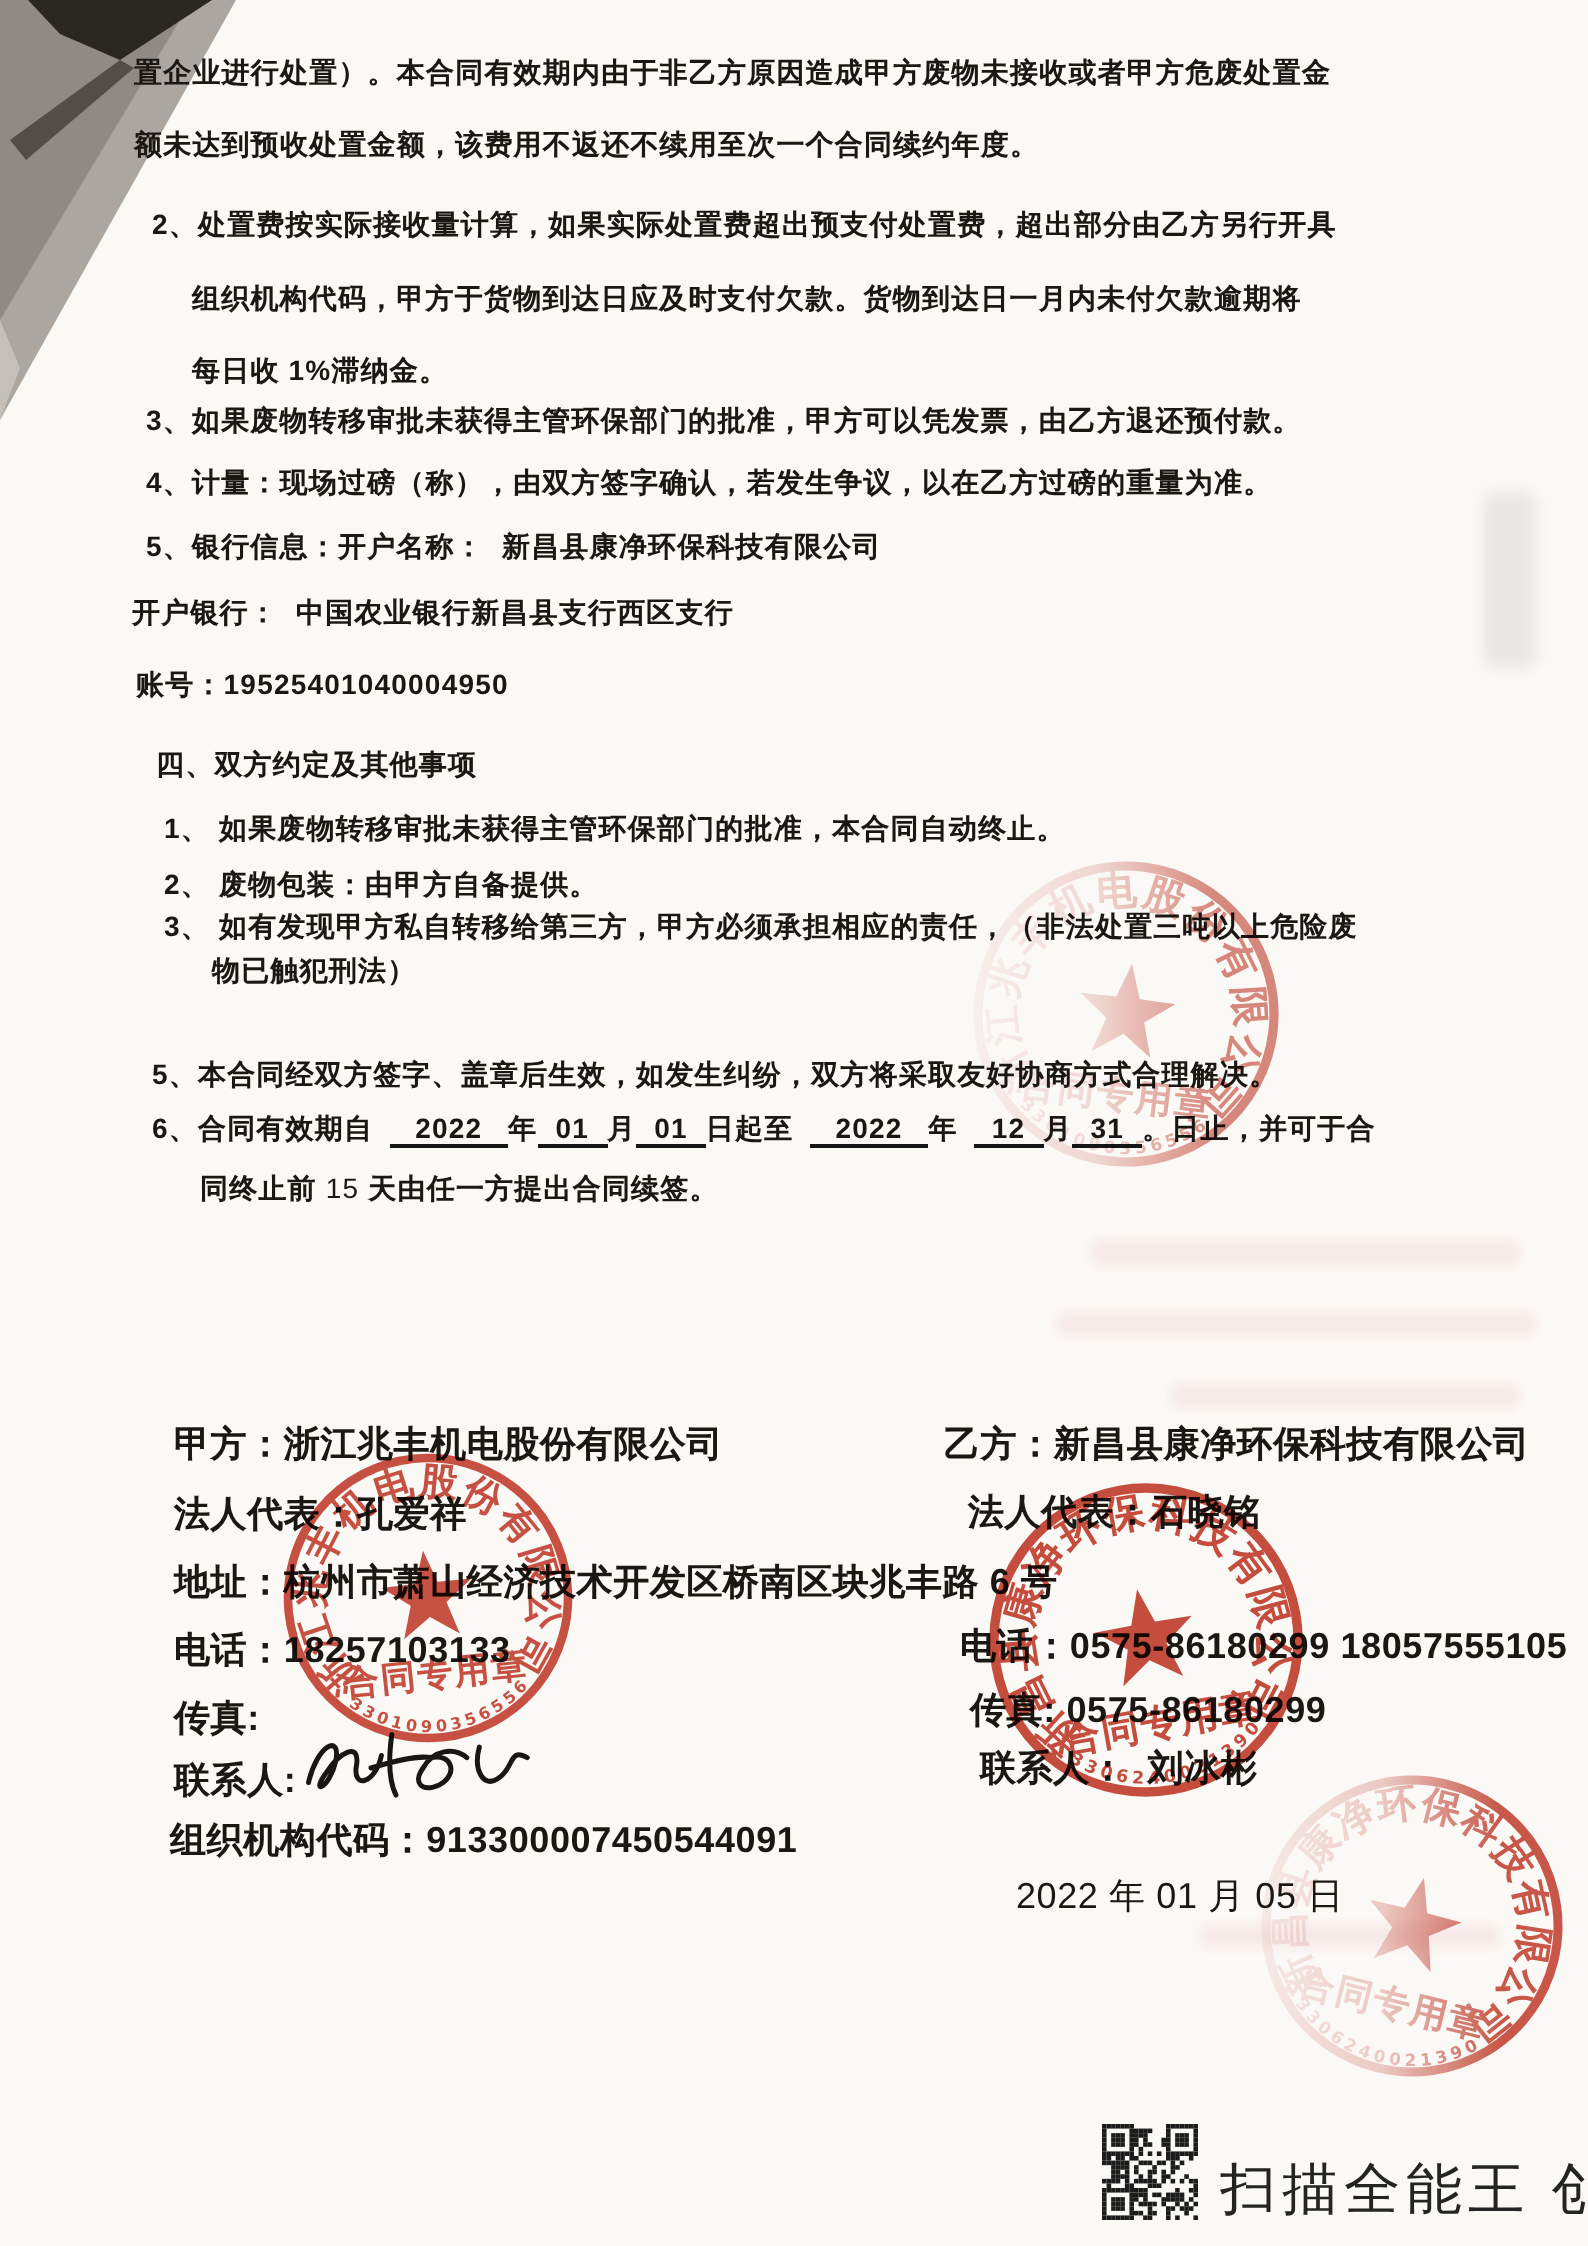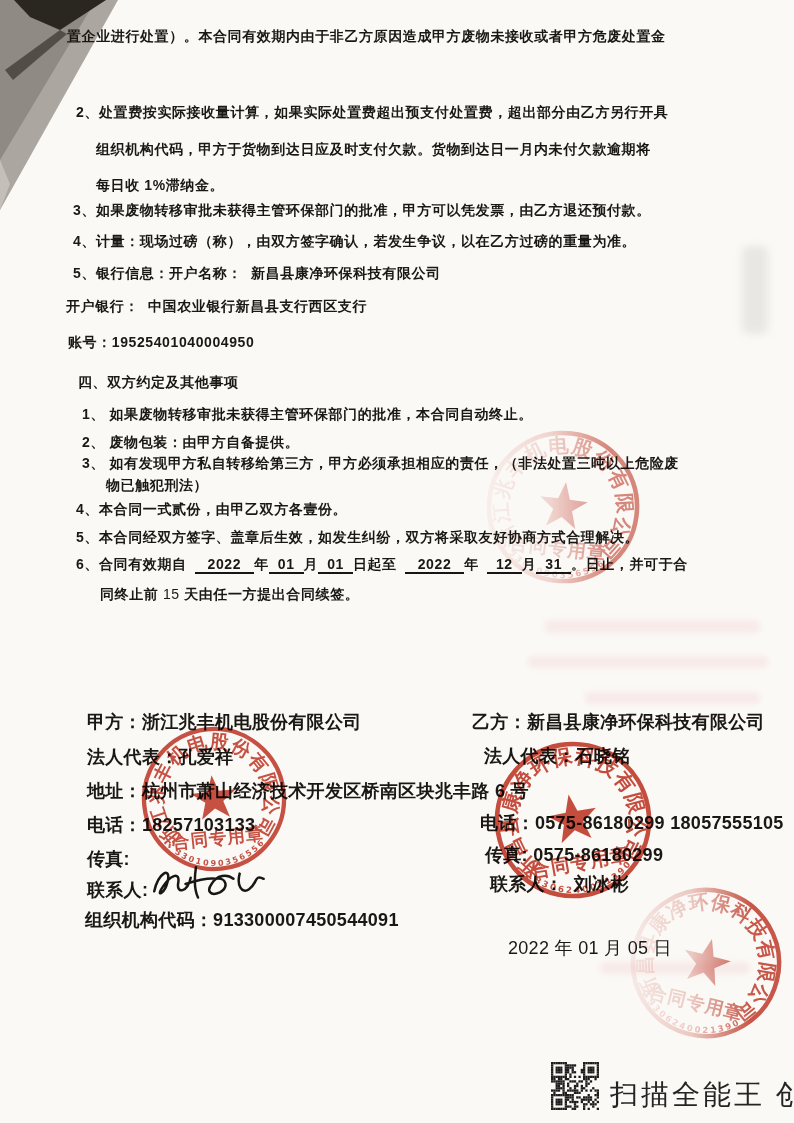--- a/index.html
+++ b/index.html
@@ -33,36 +33,36 @@
     <polygon points="0,160 0,210 10,184" fill="#c4bfb8"></polygon>
   </svg>
 
   <div class="streak" style="left:742px;top:246px;width:26px;height:88px"></div>
   <div class="smudge" style="left:545px;top:620px;width:215px;height:13px"></div>
   <div class="smudge" style="left:528px;top:656px;width:240px;height:12px"></div>
   <div class="smudge" style="left:585px;top:692px;width:175px;height:12px"></div>
   <div class="smudge" style="left:600px;top:962px;width:150px;height:12px"></div>
 
   <div class="ln" style="left:67px;top:28px">置企业进行处置）。本合同有效期内由于非乙方原因造成甲方废物未接收或者甲方危废处置金</div>
+  <div class="ln" style="left:67px;top:64px">额未达到预收处置金额，该费用不返还不续用至次一个合同续约年度。</div>
 
   <div class="ln" style="left:76px;top:104px">2、处置费按实际接收量计算，如果实际处置费超出预支付处置费，超出部分由乙方另行开具</div>
   <div class="ln" style="left:96px;top:141px">组织机构代码，甲方于货物到达日应及时支付欠款。货物到达日一月内未付欠款逾期将</div>
   <div class="ln" style="left:96px;top:177px">每日收 1%滞纳金。</div>
   <div class="ln" style="left:73px;top:202px">3、如果废物转移审批未获得主管环保部门的批准，甲方可以凭发票，由乙方退还预付款。</div>
   <div class="ln" style="left:73px;top:233px">4、计量：现场过磅（称），由双方签字确认，若发生争议，以在乙方过磅的重量为准。</div>
   <div class="ln" style="left:73px;top:265px">5、银行信息：开户名称：  新昌县康净环保科技有限公司</div>
   <div class="ln" style="left:66px;top:298px">开户银行：  中国农业银行新昌县支行西区支行</div>
   <div class="ln" style="left:68px;top:334px">账号：19525401040004950</div>
 
   <div class="ln" style="left:78px;top:374px">四、双方约定及其他事项</div>
   <div class="ln" style="left:82px;top:406px">1、 如果废物转移审批未获得主管环保部门的批准，本合同自动终止。</div>
   <div class="ln" style="left:82px;top:434px">2、 废物包装：由甲方自备提供。</div>
   <div class="ln" style="left:82px;top:455px">3、 如有发现甲方私自转移给第三方，甲方必须承担相应的责任，（非法处置三吨以上危险废</div>
   <div class="ln" style="left:106px;top:477px">物已触犯刑法）</div>
-  <div class="ln" style="left:76px;top:501px">4、本合同一式贰份，由甲乙双方各壹份。</div>
   <div class="ln" style="left:76px;top:529px">5、本合同经双方签字、盖章后生效，如发生纠纷，双方将采取友好协商方式合理解决。</div>
 
   <div class="ln d6" style="left:76px;top:556px">
     <span>6、合同有效期自</span><span class="gap"></span>
     <span class="u wide">2022</span>
     <span>年</span>
     <span class="u">01</span>
     <span>月</span>
     <span class="u">01</span>
     <span>日起至</span><span class="gap"></span>

